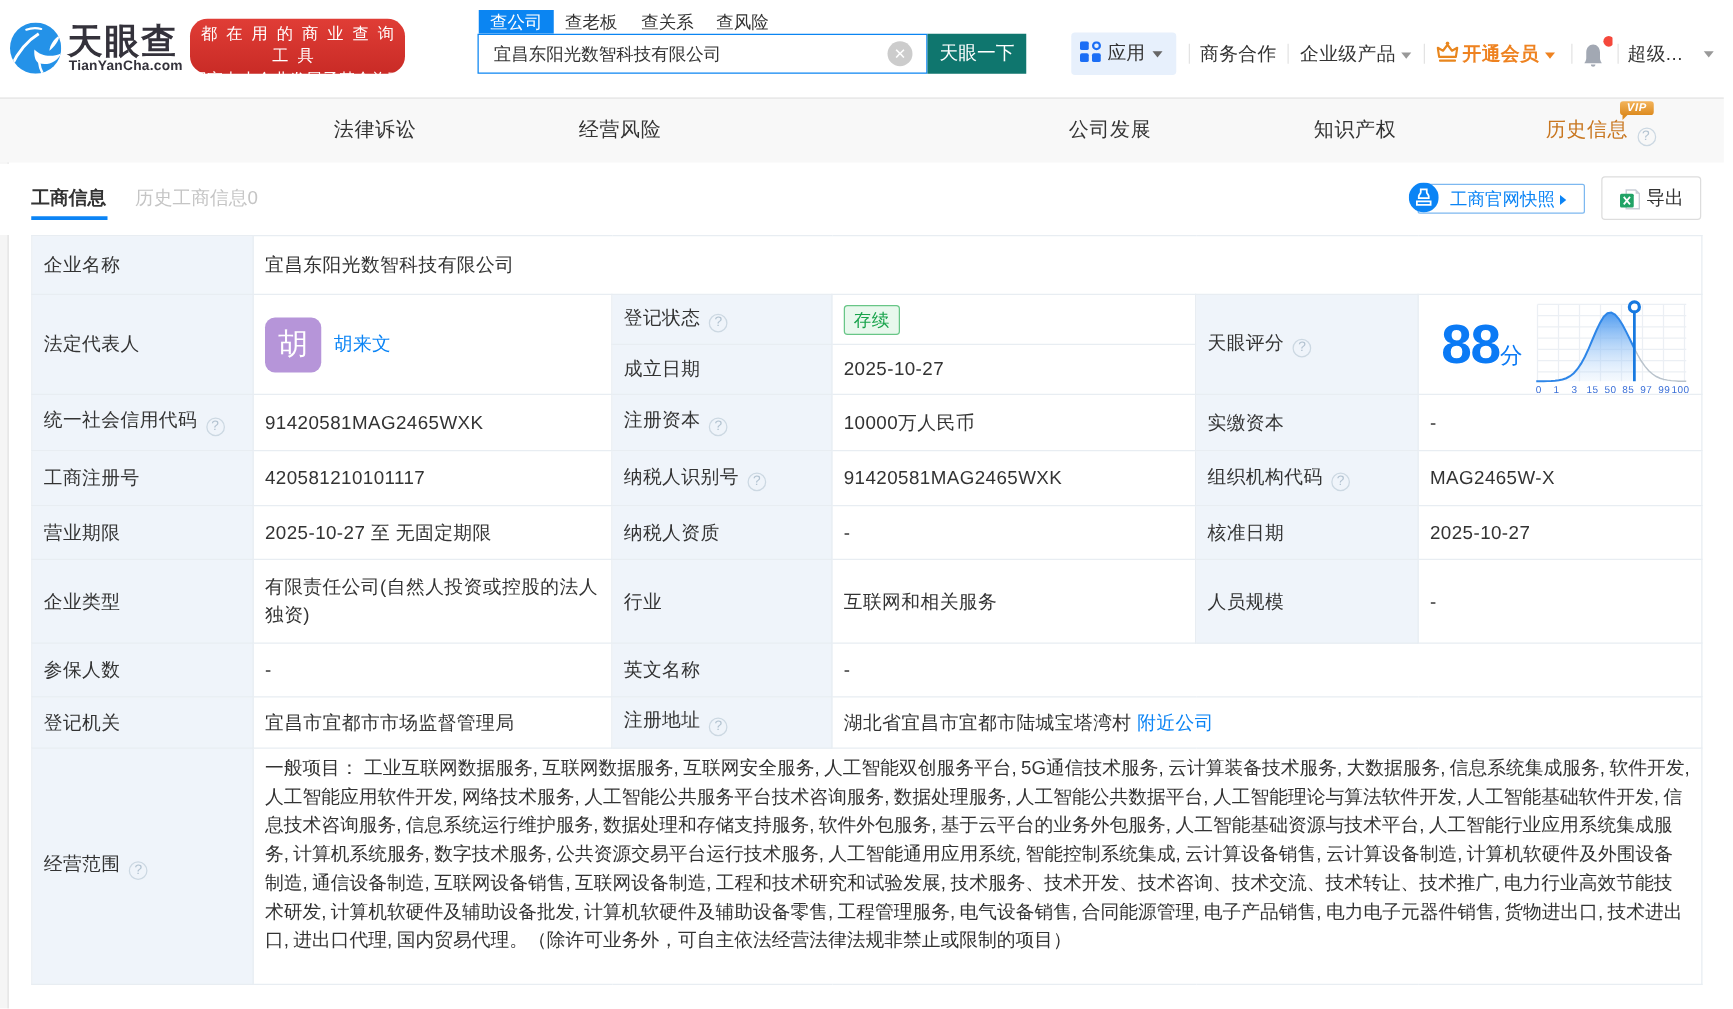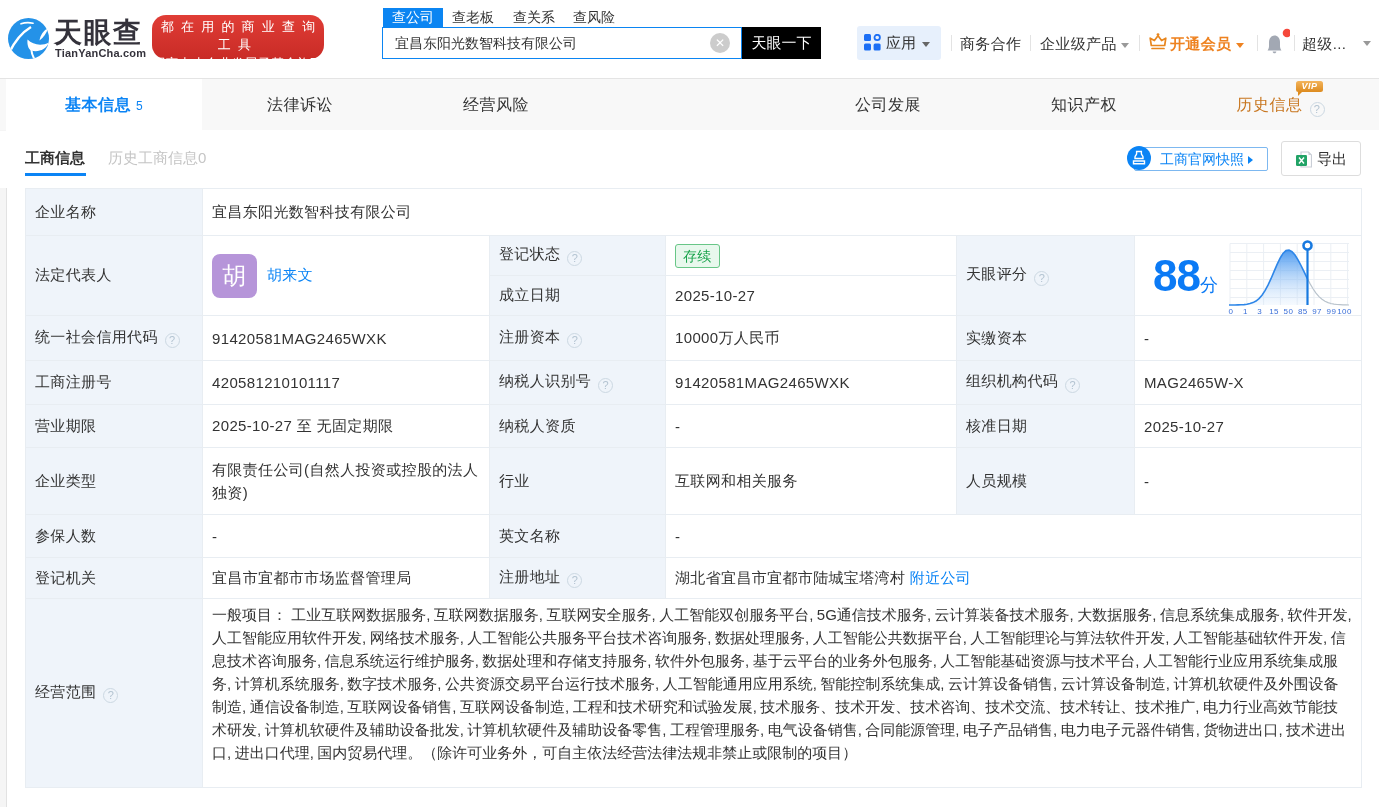--- a/index.html
+++ b/index.html
@@ -12,21 +12,21 @@
 #hdr { position:absolute; left:0; top:0; width:1386px; height:79px; background:#fff; }
 #logotxt { position:absolute; left:54px; top:19px; font-size:28px; font-weight:bold; color:#34323b; letter-spacing:1.5px; line-height:28px; }
 #logourl { position:absolute; left:55px; top:47px; font-size:12.5px; font-weight:bold; color:#34323b; letter-spacing:0.6px; }
 #redbox { position:absolute; left:152px; top:15px; width:172px; height:44px; background:linear-gradient(180deg,#e03d36,#c92b26); color:#fff; text-align:center; border-radius:14px; }
 #redbox .l1 { margin-top:3px; font-size:13px; letter-spacing:7.2px; text-indent:7.2px; line-height:18px; }
 #redbox .l2 { font-size:13.2px; letter-spacing:0; line-height:19px; }
 .stab { position:absolute; top:8px; height:19px; line-height:19px; font-size:14px; color:#333; }
 #stab1 { left:383px; width:60px; background:#0b85f2; color:#fff; text-align:center; }
 #searchbox { position:absolute; left:382px; top:27px; width:360px; height:32px; background:#fff; border:1px solid #0b85f2; line-height:30px; font-size:14px; color:#333; padding-left:12px; }
 #clearbtn { position:absolute; left:710px; top:33px; width:20px; height:20px; border-radius:50%; background:#ccc; color:#fff; text-align:center; line-height:20px; font-size:12px; }
-#searchbtn { position:absolute; left:742px; top:27px; width:79px; height:32px; background:#000000; color:#fff; font-size:15px; text-align:center; line-height:32px; }
+#searchbtn { position:absolute; left:742px; top:27px; width:79px; height:32px; background:#0f766e; color:#fff; font-size:15px; text-align:center; line-height:32px; }
 #appchip { position:absolute; left:857px; top:26px; width:84px; height:34px; background:#e7f0fc; border-radius:3px; line-height:34px; padding-left:7px; font-size:15px; color:#333; }
 .hitem { position:absolute; top:35px; height:18px; line-height:18px; font-size:15px; color:#333; letter-spacing:0.35px; }
 
 #tabbar { position:absolute; left:0; top:79px; width:1379px; height:52px; background:#f8f8f8; border-top:1px solid #e4e4e4; margin-top:-1px; }
 .mtab { position:absolute; top:0; height:52px; line-height:52px; text-align:center; font-size:16px; color:#333; letter-spacing:0.5px; }
 
 #subrow { position:absolute; left:0; top:131px; width:1386px; height:57px; background:#fff; }
 
 #tbl { position:absolute; left:25px; top:188px; border-collapse:collapse; table-layout:fixed; width:1336px; }
 #tbl td { border:1px solid #e8edf2; font-size:15px; color:#333; vertical-align:middle; padding:4px 10px 4px 9px; word-break:break-all; letter-spacing:0.35px; }
@@ -99,21 +99,20 @@
       <circle cx="21" cy="5" r="4.3" fill="#f5483b"></circle>
     </svg>
     <div class="sep" style="left:1294px"></div>
     <div class="hitem" style="left:1302px;color:#333">超级... </div>
     <span class="caret abs" style="left:1363px;top:41px;border-top-color:#999"></span>
   </div>
 
   <div class="abs" style="left:0;top:79px;width:7px;height:728px;background:#f5f5f5;border-right:1px solid #e2e2e2"></div>
 
   <div id="tabbar">
-    <div class="mtab" style="left:6px;width:196px;background:#fff;color:#0b84f5;font-weight:bold">基本信息 <span style="font-size:12px;font-weight:normal">5</span></div>
     <div class="mtab" style="left:202px;width:196px">法律诉讼</div>
     <div class="mtab" style="left:398px;width:196px">经营风险</div>
     <div class="mtab" style="left:790px;width:196px">公司发展</div>
     <div class="mtab" style="left:986px;width:196px">知识产权</div>
     <div class="mtab" style="left:1182px;width:197px;color:#c8761f">历史信息<span class="qm">?</span>
       <div class="abs" style="left:114px;top:2px;width:27px;height:11px;background:linear-gradient(180deg,#f3b45c,#dd8b1f);border-radius:2.5px;color:#fff;font-size:9px;font-weight:bold;font-style:italic;line-height:11px;text-align:center">VIP</div>
       <div class="abs" style="left:116px;top:13px;width:0;height:0;border-left:4px solid #dd8b1f;border-bottom:4px solid transparent"></div>
     </div>
   </div>
 

